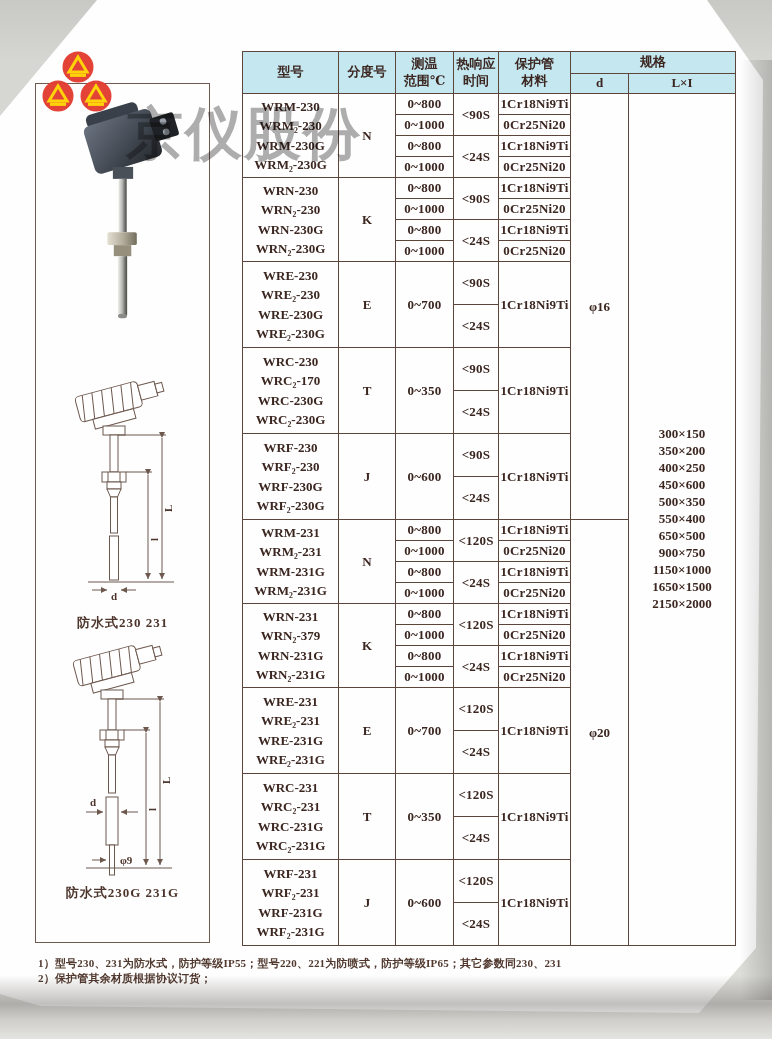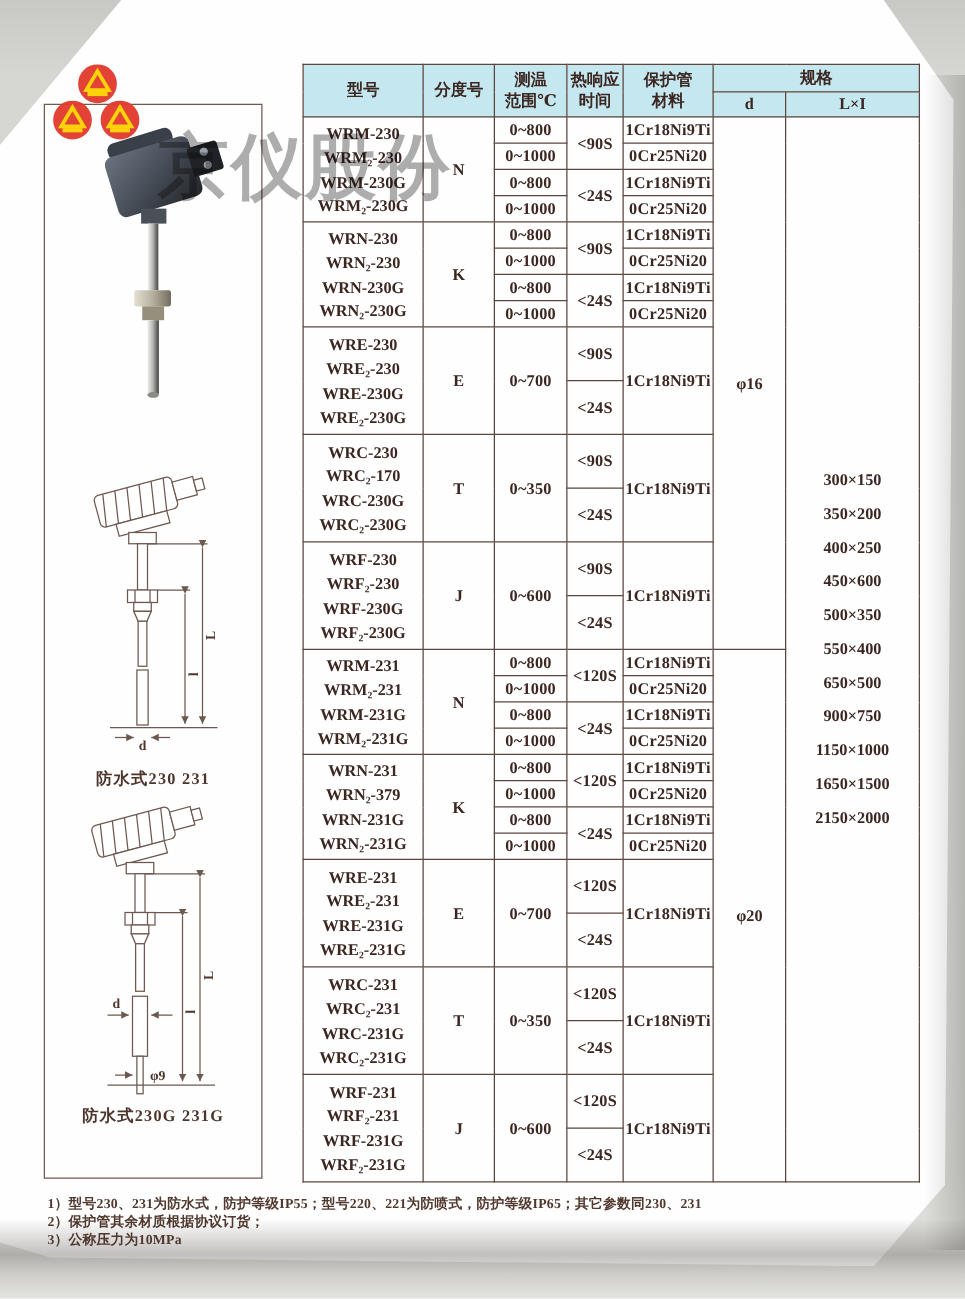--- a/index.html
+++ b/index.html
@@ -55,21 +55,21 @@
   .spec-table th,.spec-table td{
     border:1px solid #5c463c;text-align:center;vertical-align:middle;padding:0 1px;
   }
   .spec-table thead th{background:#c4e7f0;font-size:13px;font-weight:bold;line-height:1.25;}
   .spec-table thead tr.hr1{height:22px;}
   .spec-table thead tr.hr2{height:20px;}
   tr.h-quad{height:21px;}
   tr.h-dual{height:43px;}
   td.model div{line-height:1.48;}
   td.range,td.time,td.mat{letter-spacing:.2px;}
-  .lxi-list{display:flex;flex-direction:column;align-items:center;gap:12px;}
+  .lxi-list{display:flex;flex-direction:column;align-items:center;gap:2px;}
   .lxi-list div{line-height:1.15;}
   .notes{
     position:absolute;left:38px;top:956px;width:700px;z-index:2;
     font-size:11px;font-weight:bold;color:#50382e;line-height:1.32;letter-spacing:.2px;
   }
   .dim-label{font-size:11px;font-weight:bold;fill:#4d352b;font-family:"Liberation Serif","DejaVu Serif",serif;}
   svg .ln{stroke:#6d584e;fill:none;stroke-width:1;}
   svg .lnf{stroke:#6d584e;fill:#ffffff;stroke-width:1;}
 </style>
 </head>
@@ -434,18 +434,17 @@
         </tr>
         <tr class="h-dual">
           <td class="time">&lt;24S</td>
         </tr>
       </tbody>
   </table>
 
   <div class="notes">
     <div>1）型号230、231为防水式，防护等级IP55；型号220、221为防喷式，防护等级IP65；其它参数同230、231</div>
     <div>2）保护管其余材质根据协议订货；</div>
-    <div>3）公称压力为10MPa</div>
   </div>
 
   <div class="page-shadow"></div>
   <div class="edge-shadow-right"></div>
 </div>
 
 </body></html>

